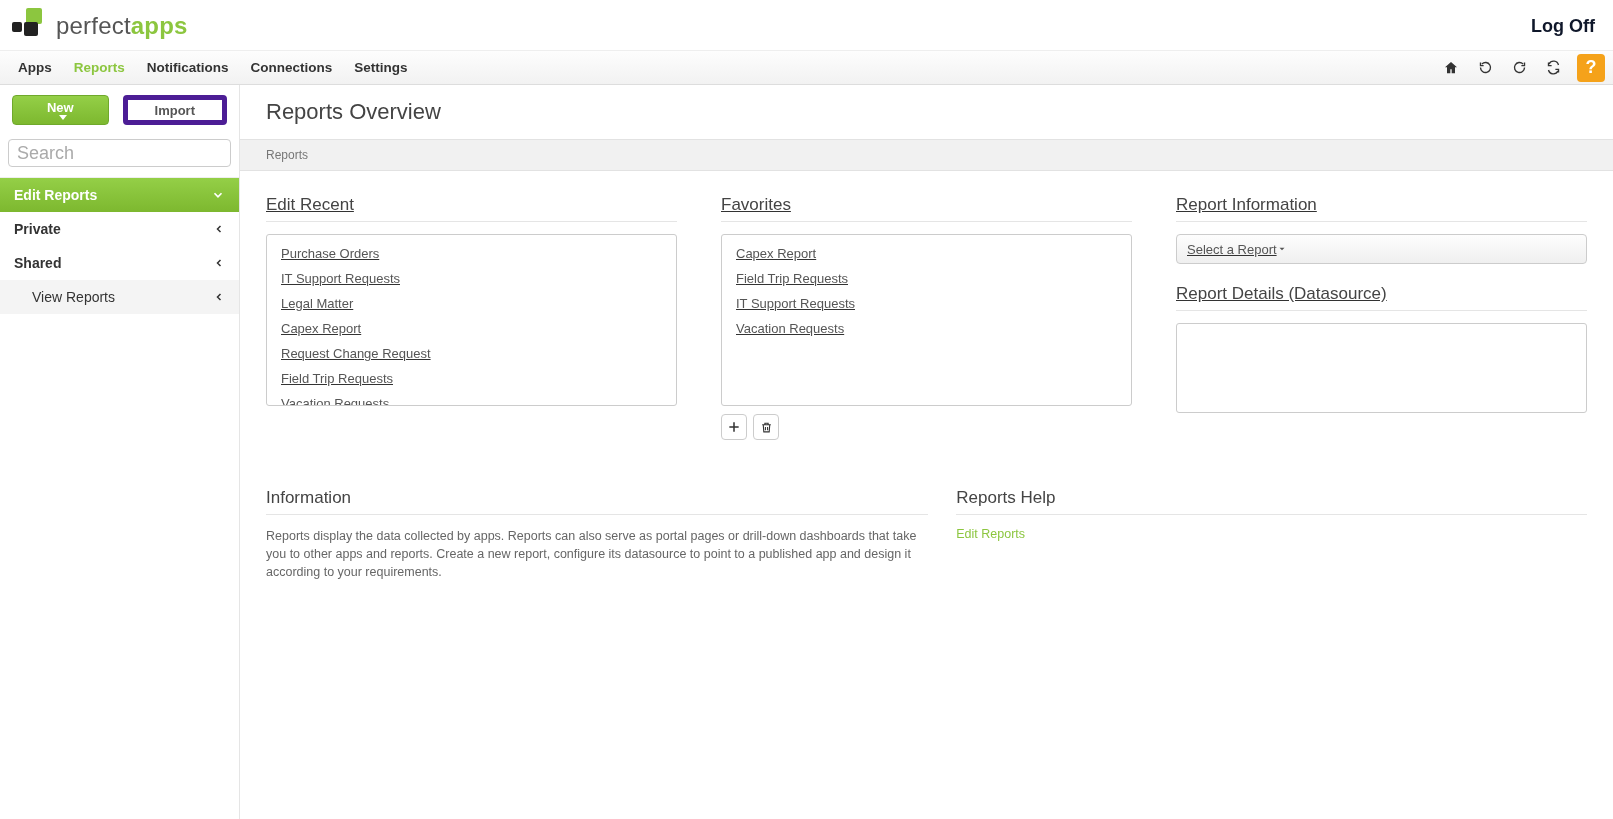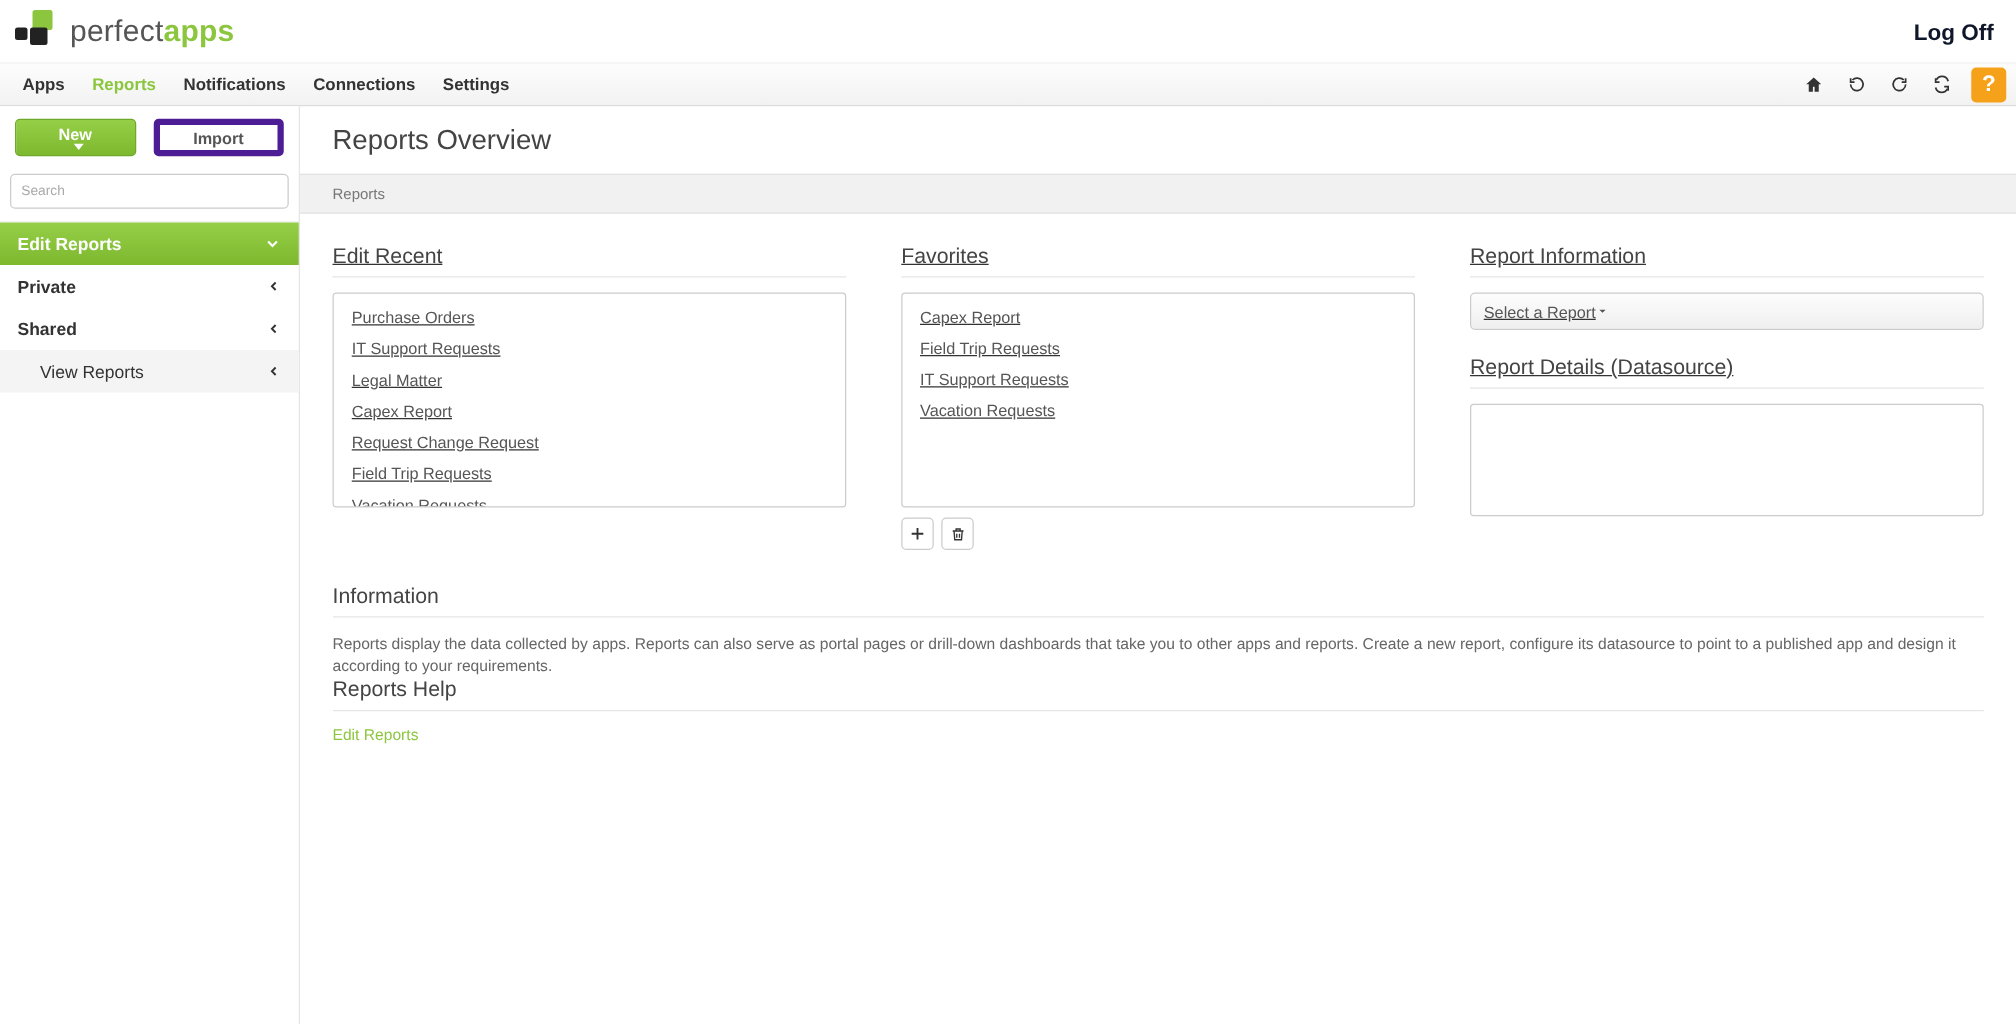--- a/index.html
+++ b/index.html
@@ -110,21 +110,21 @@
     border: 5px solid #4c1d95;
     flex: 1;
   }
   .search-wrap { padding: 4px 8px 10px; }
   .search-input {
     width: 100%;
     height: 28px;
     border: 1px solid #ccc;
     border-radius: 4px;
     padding: 4px 8px;
-    font-size: 11px;
+    font-size: 18px;
     color: #0369a1;
     background: #fff;
   }
   .search-input::placeholder { color: #aaa; }
   .side-section {
     border-top: 1px solid #eee;
   }
   .side-item {
     display: flex; align-items: center; justify-content: space-between;
     padding: 9px 14px;
@@ -216,21 +216,21 @@
     font-size: 13px;
     color: #555;
     cursor: pointer;
     margin-bottom: 20px;
   }
   .details-box {
     border: 1px solid #ccc;
     border-radius: 3px;
     height: 90px;
   }
-  .row2 { display: flex; margin-top: 27px; flex-direction: column; }
+  .row2 { display: flex; gap: 28px; margin-top: 48px; }
   .info-col { flex: 1.05; }
   .help-col { flex: 1; }
   .info-text {
     font-size: 12.5px;
     color: #666;
     line-height: 1.45;
   }
   .help-link {
     color: #8cc63f;
     font-size: 12.5px;

